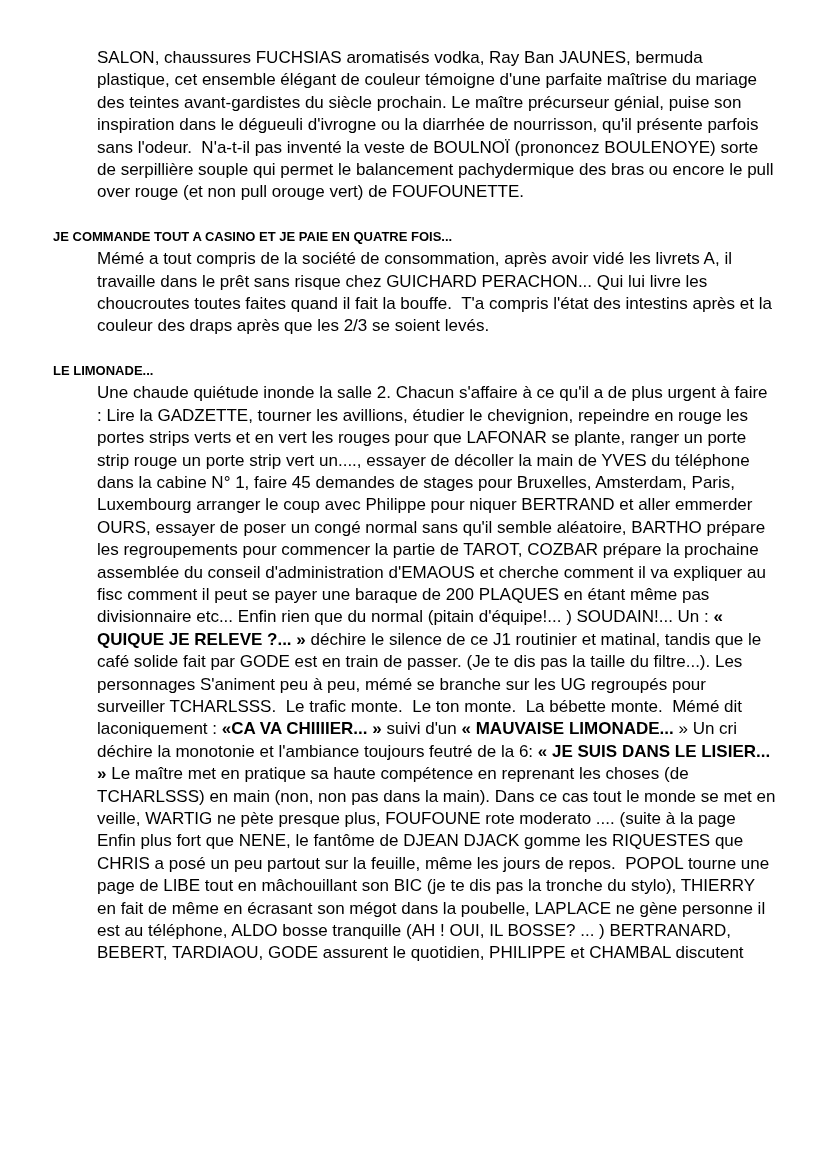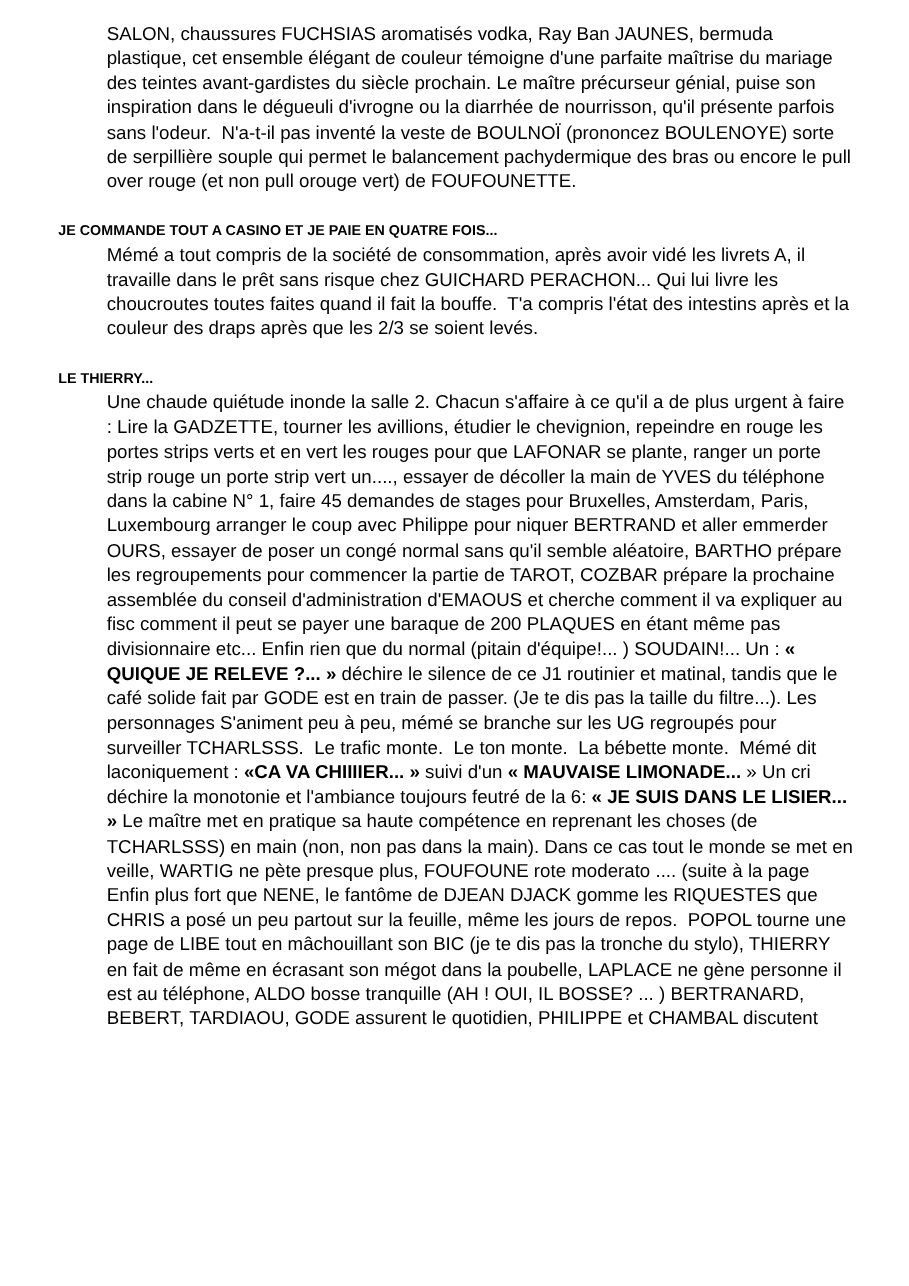--- a/index.html
+++ b/index.html
@@ -9,21 +9,21 @@
   }
   .page {
     width: 826px;
     height: 1169px;
     box-sizing: border-box;
     background: #ffffff;
     color: #000000;
     font-family: "Liberation Sans", sans-serif;
     font-size: 17px;
     line-height: 22.4px;
-    padding: 20px 49px 0 53px;
+    padding: 47px 49px 0 53px;
     overflow: hidden;
   }
   .para {
     margin: 0 0 0 44px;
     white-space: pre-wrap;
   }
   .heading {
     font-family: "Liberation Sans", sans-serif;
     font-size: 13px;
     line-height: 22.4px;
@@ -41,16 +41,16 @@
 </head>
 <body>
 
 <div class="page">
   <p class="para first"><span>SALON, chaussures FUCHSIAS aromatisés vodka, Ray Ban JAUNES, bermuda plastique, cet ensemble élégant de couleur témoigne d'une parfaite maîtrise du mariage des teintes avant-gardistes du siècle prochain. Le maître précurseur génial, puise son inspiration dans le dégueuli d'ivrogne ou la diarrhée de nourrisson, qu'il présente parfois sans l'odeur.  N'a-t-il pas inventé la veste de BOULNOÏ (prononcez BOULENOYE) sorte de serpillière souple qui permet le balancement pachydermique des bras ou encore le pull over rouge (et non pull orouge vert) de FOUFOUNETTE.</span></p>
 
   <h2 class="heading"><span class="bold">JE COMMANDE TOUT A CASINO ET JE PAIE EN QUATRE FOIS...</span></h2>
 
   <p class="para"><span>Mémé a tout compris de la société de consommation, après avoir vidé les livrets A, il travaille dans le prêt sans risque chez GUICHARD PERACHON... Qui lui livre les choucroutes toutes faites quand il fait la bouffe.  T'a compris l'état des intestins après et la couleur des draps après que les 2/3 se soient levés.</span></p>
 
-  <h2 class="heading"><span class="bold">LE THIERRY...</span></h2>
+  <h2 class="heading"><span class="bold">LE LIMONADE...</span></h2>
 
   <p class="para"><span>Une chaude quiétude inonde la salle 2. Chacun s'affaire à ce qu'il a de plus urgent à faire : Lire la GADZETTE, tourner les avillions, étudier le chevignion, repeindre en rouge les portes strips verts et en vert les rouges pour que LAFONAR se plante, ranger un porte strip rouge un porte strip vert un...., essayer de décoller la main de YVES du téléphone dans la cabine N° 1, faire 45 demandes de stages pour Bruxelles, Amsterdam, Paris, Luxembourg arranger le coup avec Philippe pour niquer BERTRAND et aller emmerder OURS, essayer de poser un congé normal sans qu'il semble aléatoire, BARTHO prépare les regroupements pour commencer la partie de TAROT, COZBAR prépare la prochaine assemblée du conseil d'administration d'EMAOUS et cherche comment il va expliquer au fisc comment il peut se payer une baraque de 200 PLAQUES en étant même pas divisionnaire etc... Enfin rien que du normal (pitain d'équipe!... ) SOUDAIN!... Un : </span><span class="bold">« QUIQUE JE RELEVE ?... »</span><span> déchire le silence de ce J1 routinier et matinal, tandis que le café solide fait par GODE est en train de passer. (Je te dis pas la taille du filtre...). Les personnages S'animent peu à peu, mémé se branche sur les UG regroupés pour surveiller TCHARLSSS.  Le trafic monte.  Le ton monte.  La bébette monte.  Mémé dit laconiquement : </span><span class="bold">«CA VA CHIIIIER... »</span><span> suivi d'un </span><span class="bold">« MAUVAISE LIMONADE... </span><span>» Un cri déchire la monotonie et l'ambiance toujours feutré de la 6: </span><span class="bold">« JE SUIS DANS LE LISIER... »</span><span> Le maître met en pratique sa haute compétence en reprenant les choses (de TCHARLSSS) en main (non, non pas dans la main). Dans ce cas tout le monde se met en veille, WARTIG ne pète presque plus, FOUFOUNE rote moderato .... (suite à la page Enfin plus fort que NENE, le fantôme de DJEAN DJACK gomme les RIQUESTES que CHRIS a posé un peu partout sur la feuille, même les jours de repos.  POPOL tourne une page de LIBE tout en mâchouillant son BIC (je te dis pas la tronche du stylo), THIERRY en fait de même en écrasant son mégot dans la poubelle, LAPLACE ne gène personne il est au téléphone, ALDO bosse tranquille (AH ! OUI, IL BOSSE? ... ) BERTRANARD, BEBERT, TARDIAOU, GODE assurent le quotidien, PHILIPPE et CHAMBAL discutent</span></p>
 </div>
 
 </body></html>

